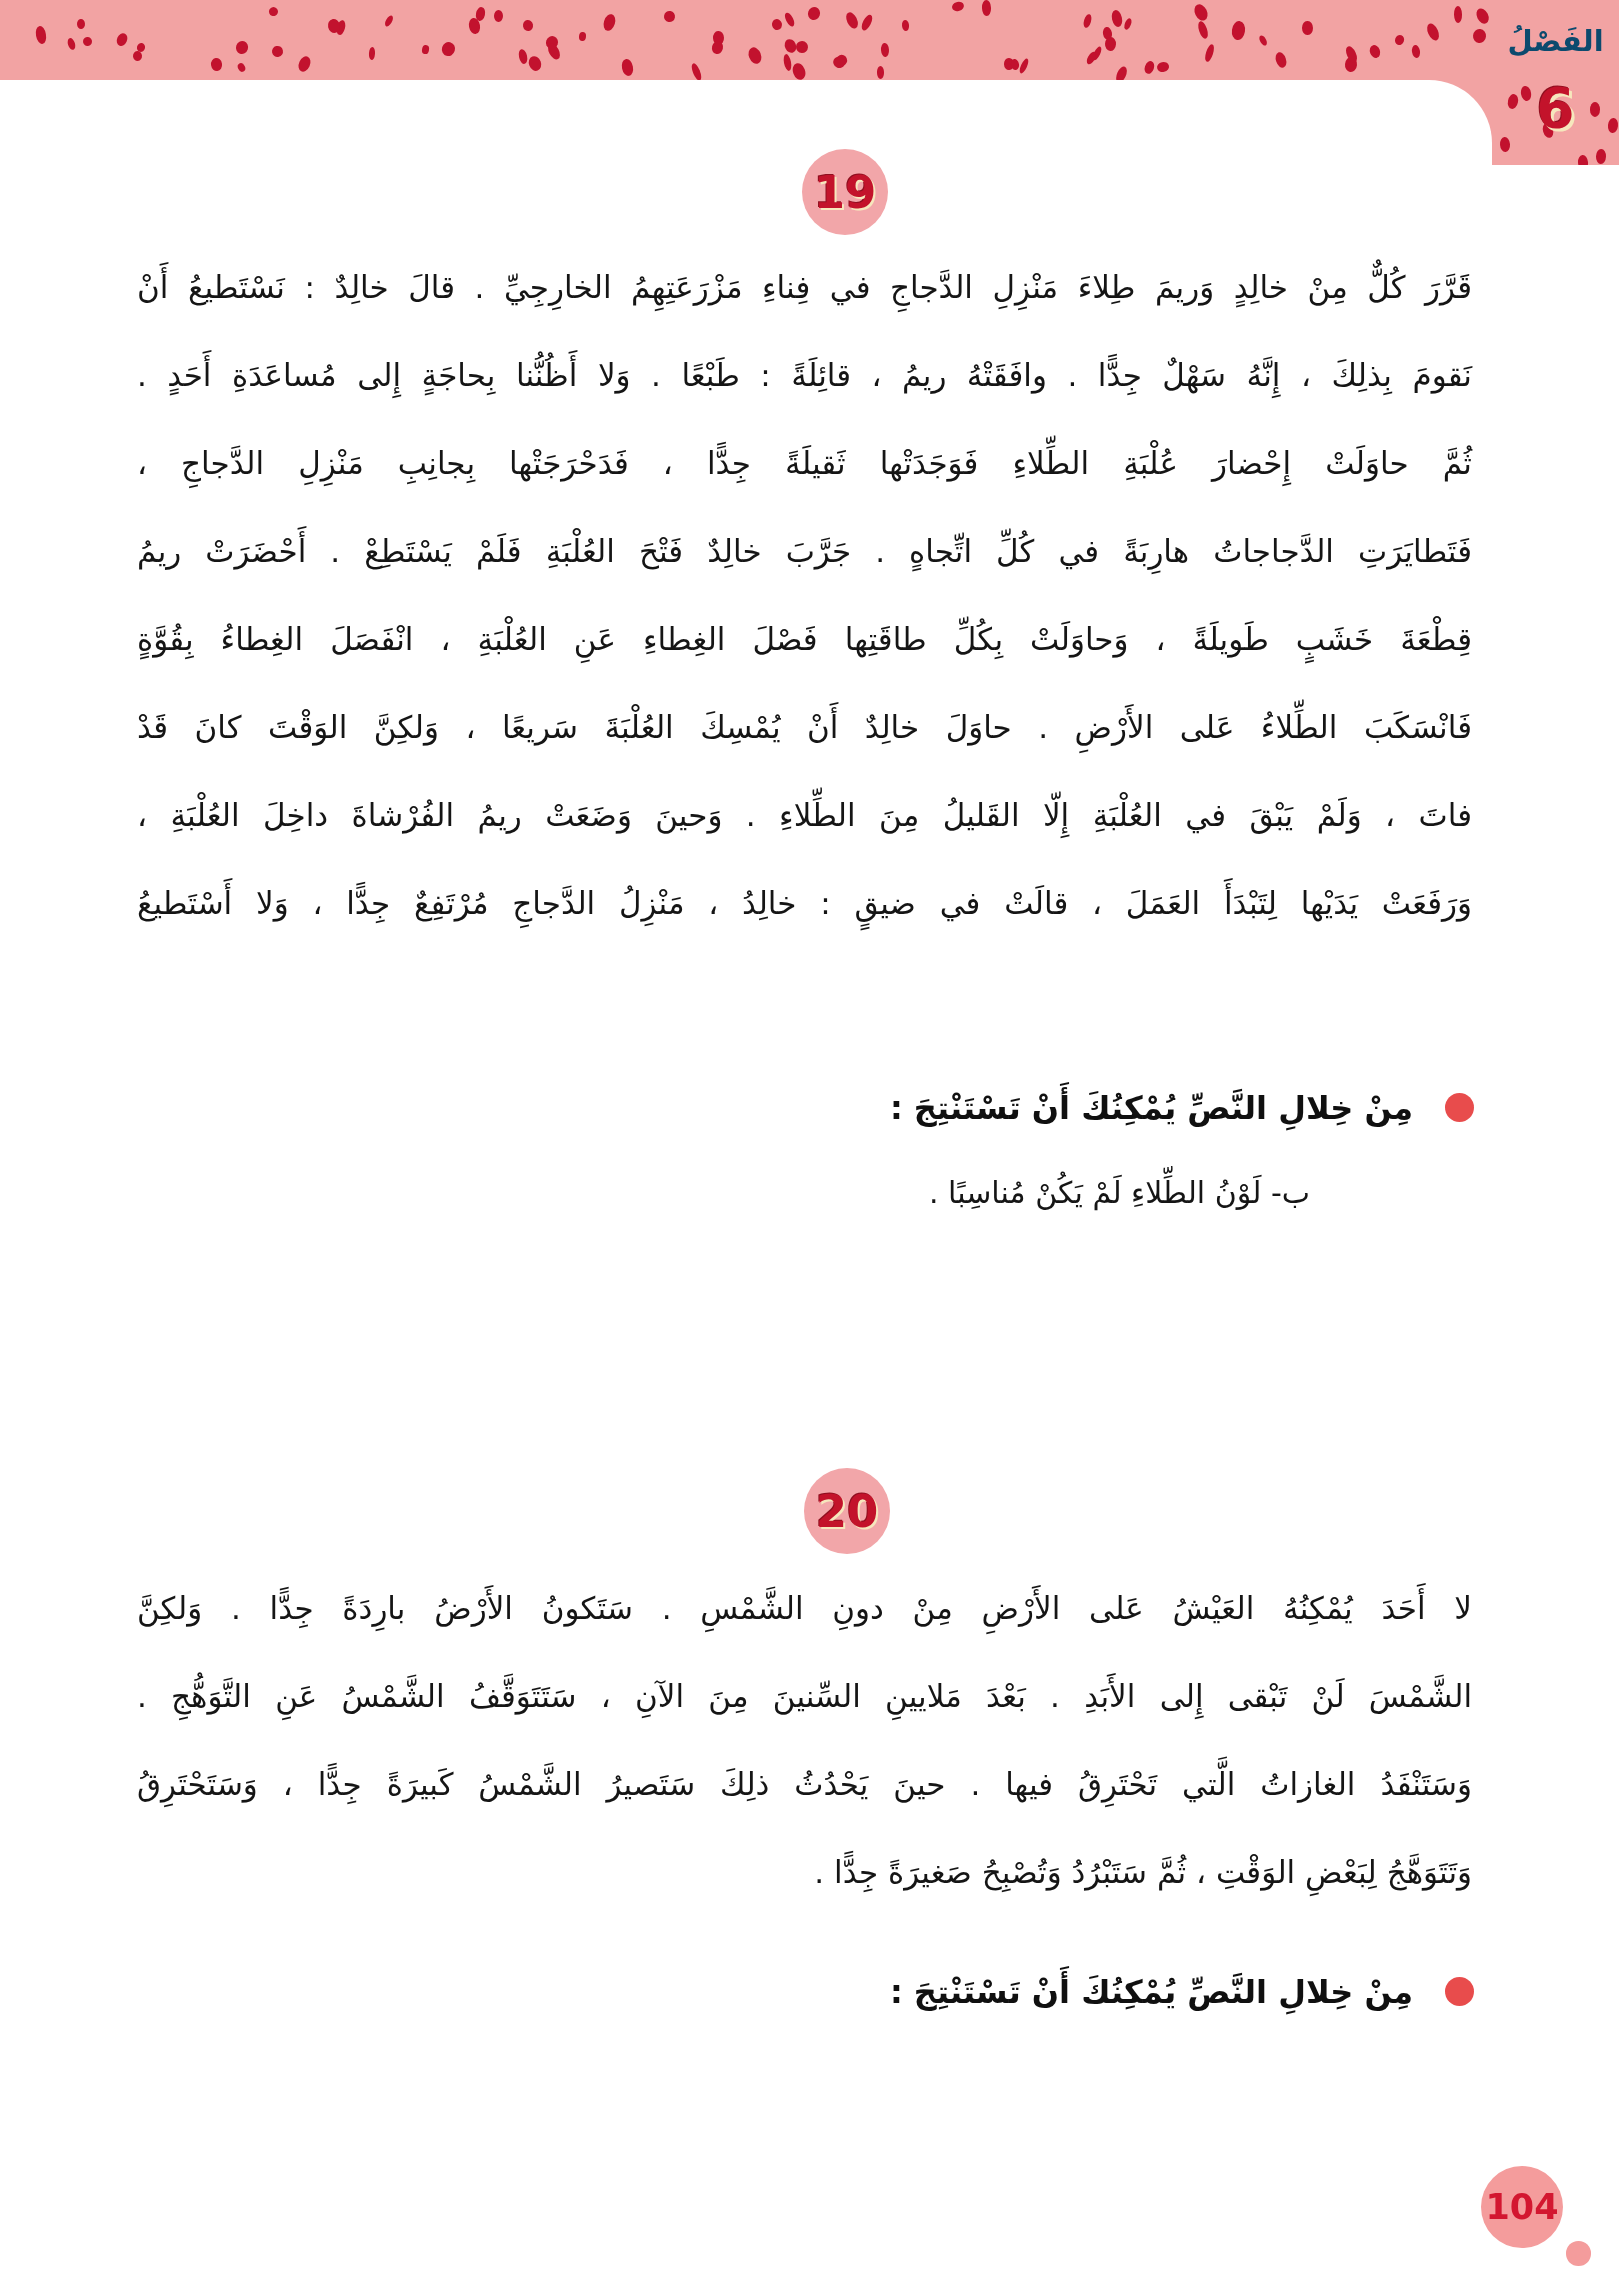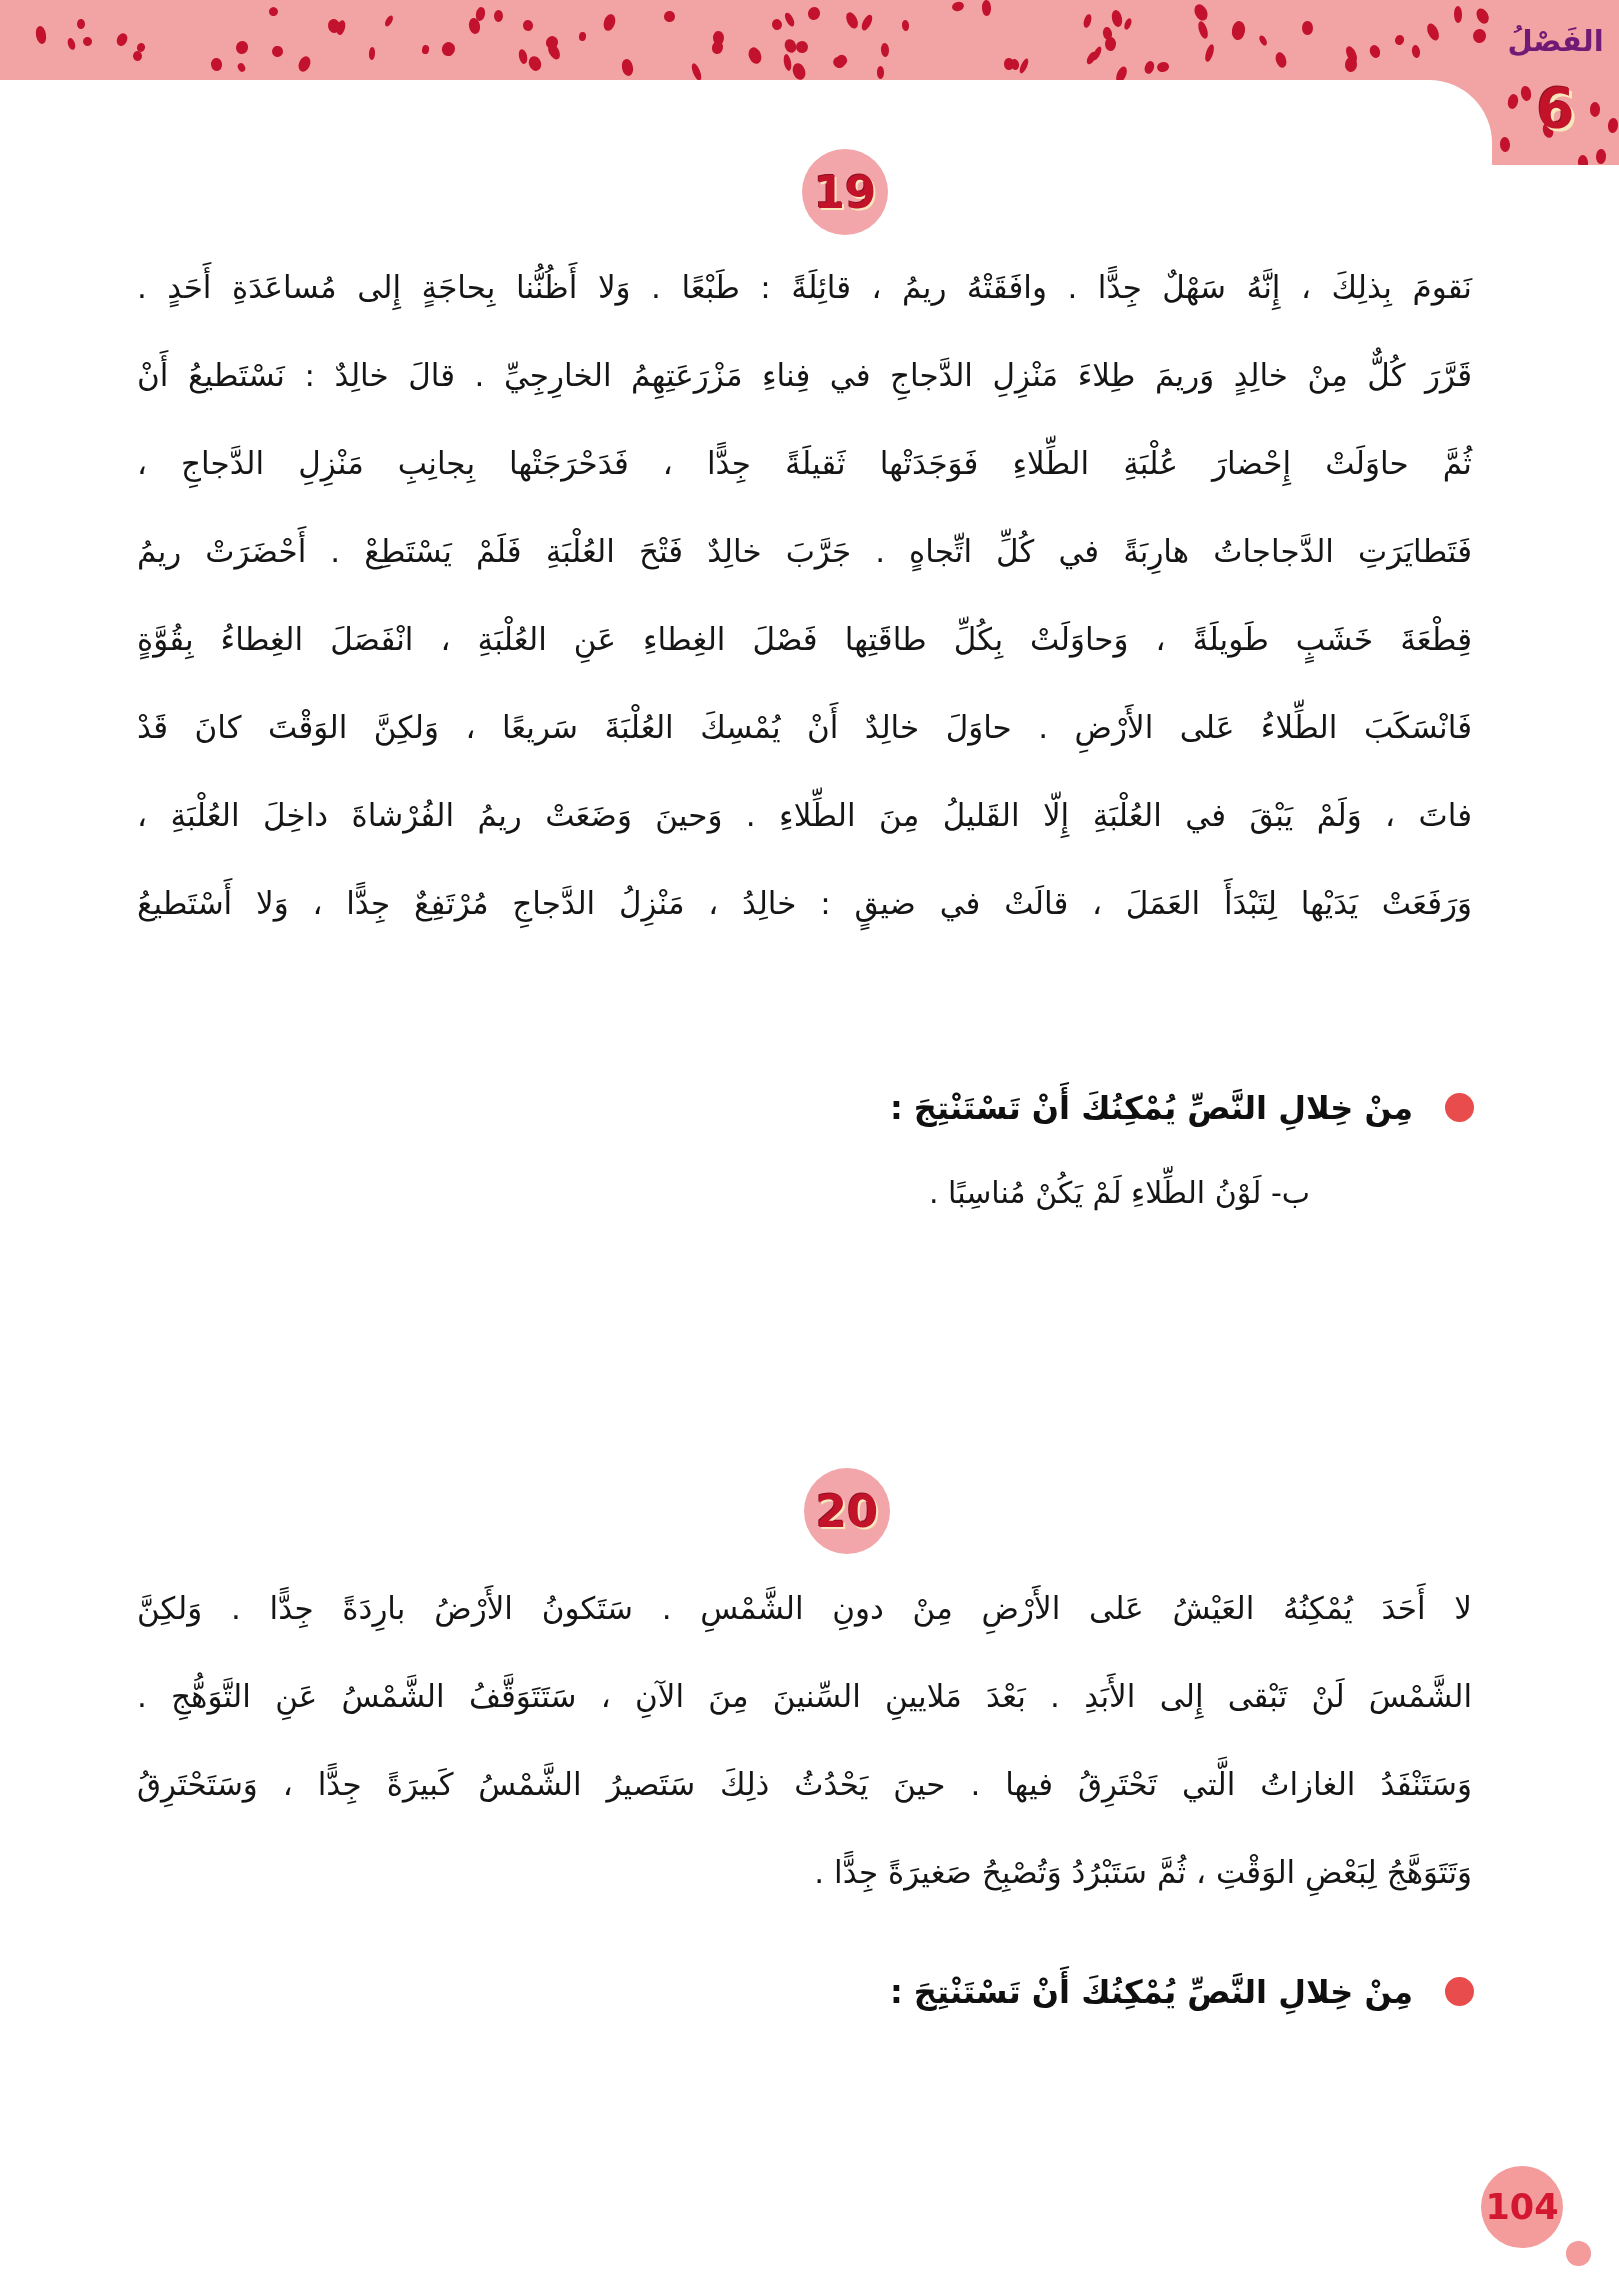--- a/index.html
+++ b/index.html
@@ -8,21 +8,21 @@
     overflow:hidden;font-family:"DejaVu Sans",sans-serif;
   }
   
   .band{position:absolute;top:0;left:0;width:1619px;height:80px;background:#F2A3A3;overflow:hidden;}
   .tab{position:absolute;top:0;right:0;width:127px;height:165px;background:#F2A3A3;overflow:hidden;}
   .fillet{position:absolute;top:80px;right:127px;width:63px;height:63px;background:#F2A3A3;}
   .fillet::after{content:"";position:absolute;inset:0;background:#ffffff;border-top-right-radius:63px;}
   .dot{position:absolute;background:#C2122E;border-radius:50%;}
   .chapter-label{
     position:absolute;top:23.5px;left:0;right:0;text-align:center;
-    font-size:29px;font-weight:bold;color:#701a75;direction:rtl;z-index:2;
+    font-size:29px;font-weight:bold;color:#0c4a6e;direction:rtl;z-index:2;
   }
   .chapter-number{
     position:absolute;top:76px;left:0;right:0;text-align:center;
     font-size:55px;font-weight:bold;color:#C3132B;z-index:2;
     text-shadow:2.9px 2.9px 0 #F6E7BD,-1px -1px 0 #8F0F1F;
   }
   
   .badge{
     position:absolute;width:86px;height:86px;border-radius:50%;background:#F2A6A9;
     display:flex;align-items:center;justify-content:center;
@@ -158,22 +158,22 @@
       <span class="dot" style="width: 9.8px; height: 14.7px; left: 51px; top: 123px; transform: rotate(-16deg);"></span>
       <span class="dot" style="width: 9.8px; height: 14.7px; left: 29px; top: 86px; transform: rotate(-10deg);"></span>
       <span class="dot" style="width: 9.8px; height: 14.7px; left: 86px; top: 155px; transform: rotate(-4deg);"></span>
       <span class="dot" style="width: 9.8px; height: 14.7px; left: 116px; top: 118px; transform: rotate(6deg);"></span>
     </div>
   <div class="fillet"></div>
 
   <div class="badge" id="badge19">19</div>
 
   <div class="passage" id="passage19">
+    <div class="pline">قَرَّرَ كُلٌّ مِنْ خالِدٍ وَريمَ طِلاءَ مَنْزِلِ الدَّجاجِ في فِناءِ مَزْرَعَتِهِمُ الخارِجِيِّ . قالَ خالِدٌ : نَسْتَطيعُ أَنْ</div>
     <div class="pline">نَقومَ بِذلِكَ ، إِنَّهُ سَهْلٌ جِدًّا . وافَقَتْهُ ريمُ ، قائِلَةً : طَبْعًا . وَلا أَظُنُّنا بِحاجَةٍ إِلى مُساعَدَةِ أَحَدٍ .</div>
-    <div class="pline">قَرَّرَ كُلٌّ مِنْ خالِدٍ وَريمَ طِلاءَ مَنْزِلِ الدَّجاجِ في فِناءِ مَزْرَعَتِهِمُ الخارِجِيِّ . قالَ خالِدٌ : نَسْتَطيعُ أَنْ</div>
     <div class="pline">ثُمَّ حاوَلَتْ إِحْضارَ عُلْبَةِ الطِّلاءِ فَوَجَدَتْها ثَقيلَةً جِدًّا ، فَدَحْرَجَتْها بِجانِبِ مَنْزِلِ الدَّجاجِ ،</div>
     <div class="pline">فَتَطايَرَتِ الدَّجاجاتُ هارِبَةً في كُلِّ اتِّجاهٍ . جَرَّبَ خالِدٌ فَتْحَ العُلْبَةِ فَلَمْ يَسْتَطِعْ . أَحْضَرَتْ ريمُ</div>
     <div class="pline">قِطْعَةَ خَشَبٍ طَويلَةً ، وَحاوَلَتْ بِكُلِّ طاقَتِها فَصْلَ الغِطاءِ عَنِ العُلْبَةِ ، انْفَصَلَ الغِطاءُ بِقُوَّةٍ</div>
     <div class="pline">فَانْسَكَبَ الطِّلاءُ عَلى الأَرْضِ . حاوَلَ خالِدٌ أَنْ يُمْسِكَ العُلْبَةَ سَريعًا ، وَلكِنَّ الوَقْتَ كانَ قَدْ</div>
     <div class="pline">فاتَ ، وَلَمْ يَبْقَ في العُلْبَةِ إِلّا القَليلُ مِنَ الطِّلاءِ . وَحينَ وَضَعَتْ ريمُ الفُرْشاةَ داخِلَ العُلْبَةِ ،</div>
     <div class="pline">وَرَفَعَتْ يَدَيْها لِتَبْدَأَ العَمَلَ ، قالَتْ في ضيقٍ : خالِدُ ، مَنْزِلُ الدَّجاجِ مُرْتَفِعٌ جِدًّا ، وَلا أَسْتَطيعُ</div>
   </div>
 
   <div class="question" id="q19">
     <span class="bullet"></span>

